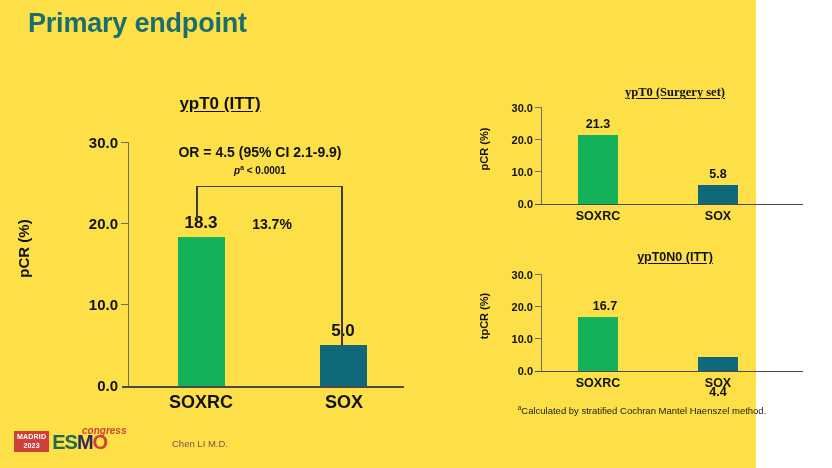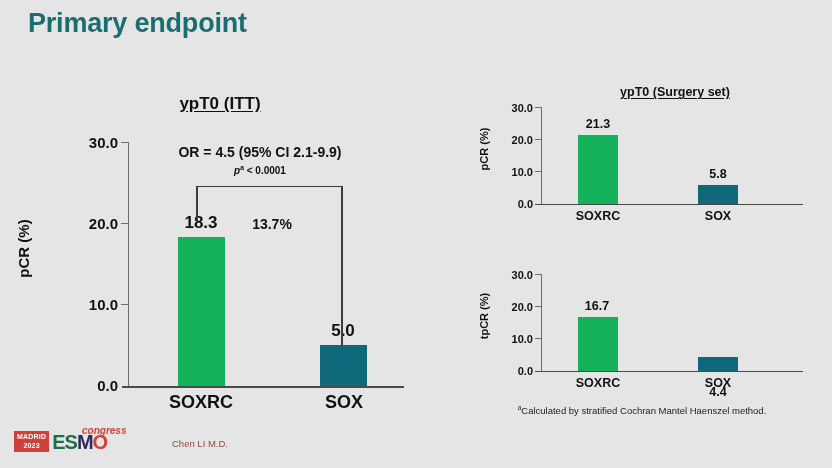--- a/index.html
+++ b/index.html
@@ -5,22 +5,22 @@
   * { box-sizing: border-box; }
   html, body {
     margin: 0; padding: 0;
     width: 832px; height: 468px;
     background: #ffffff;
     font-family: "Liberation Sans", sans-serif;
     overflow: hidden;
   }
   #slide {
     position: relative;
-    width: 832px; height: 468px;
-    background: #e5e5e5;
+    width: 756px; height: 468px;
+    background: #fde047;
   }
 
   
   #slide-title {
     position: absolute;
     left: 28px; top: 8px;
     font-size: 27px;
     font-weight: bold;
     color: #1a6e6f;
     letter-spacing: -0.2px;
@@ -122,21 +122,21 @@
 
   
   .mini-chart { position: absolute; }
   .mini-chart .chart-title { font-size: 12.5px; }
   .mini-chart .ytick { font-size: 11px; width: 40px; }
   .mini-chart .axis-label { font-size: 11px; transform: rotate(-90deg); }
   .mini-chart .cat-label { font-size: 12.5px; }
   .mini-chart .bar-value { font-size: 12.5px; }
 
   #chart-surgery { left: 455px; top: 85px; width: 377px; height: 160px; }
-  #chart-surgery .chart-title { left: 120px; top: 0px; width: 200px; }
+  #chart-surgery .chart-title { left: 120px; top: 0px; width: 200px; font-family: Liberation Serif, serif; }
   #chart-surgery .axis-label { left: 8px; top: 58px; }
 
   #chart-t0n0 { left: 455px; top: 250px; width: 377px; height: 160px; }
   #chart-t0n0 .chart-title { left: 120px; top: 0px; width: 200px; }
   #chart-t0n0 .axis-label { left: 6px; top: 60px; }
 
   
   #footnote {
     position: absolute;
     left: 462px; top: 404px;
@@ -268,38 +268,39 @@
 
     <div class="bar-value" style="left:113px; top:32px; width:60px;">21.3</div>
     <div class="bar-value" style="left:233px; top:82px; width:60px;">5.8</div>
 
     <div class="cat-label" style="left:103px; top:124px; width:80px;">SOXRC</div>
     <div class="cat-label" style="left:223px; top:124px; width:80px;">SOX</div>
   </div>
 
   <div id="chart-t0n0" class="mini-chart">
 
+    <div class="chart-title">ypT0N0 (ITT)</div>
 
     <div class="axis-label">tpCR (%)</div>
 
     <div class="ytick" style="left:38px; top:19px;">30.0</div>
     <div class="ytick" style="left:38px; top:51px;">20.0</div>
     <div class="ytick" style="left:38px; top:83px;">10.0</div>
     <div class="ytick" style="left:38px; top:115px;">0.0</div>
 
     <div class="axis-line-v" style="left:86px; top:24px; height:98px;"></div>
     <div class="axis-line-h" style="left:80px; top:121px; width:268px; height:1.3px;"></div>
     <div class="tickmark" style="left:80px; top:24px; width:7px;"></div>
     <div class="tickmark" style="left:80px; top:56px; width:7px;"></div>
     <div class="tickmark" style="left:80px; top:88px; width:7px;"></div>
 
     <div style="position:absolute; left:123px; top:67px; width:40px; height:54px; background:#13b15a;"></div>
     <div style="position:absolute; left:243px; top:107px; width:40px; height:14px; background:#10697a;"></div>
 
-    <div class="bar-value" style="left:112px; top:49px; width:60px;">16.7</div>
+    <div class="bar-value" style="left:120px; top:49px; width:60px;">16.7</div>
     <div class="bar-value" style="left:233px; top:92px; width:60px;margin-top:43px;">4.4</div>
 
     <div class="cat-label" style="left:103px; top:126px; width:80px;">SOXRC</div>
     <div class="cat-label" style="left:223px; top:126px; width:80px;">SOX</div>
   </div>
 
   <div id="footnote"><sup>a</sup><span>Calculated by stratified Cochran Mantel Haenszel method.</span></div>
 
   <div id="footer">
 

